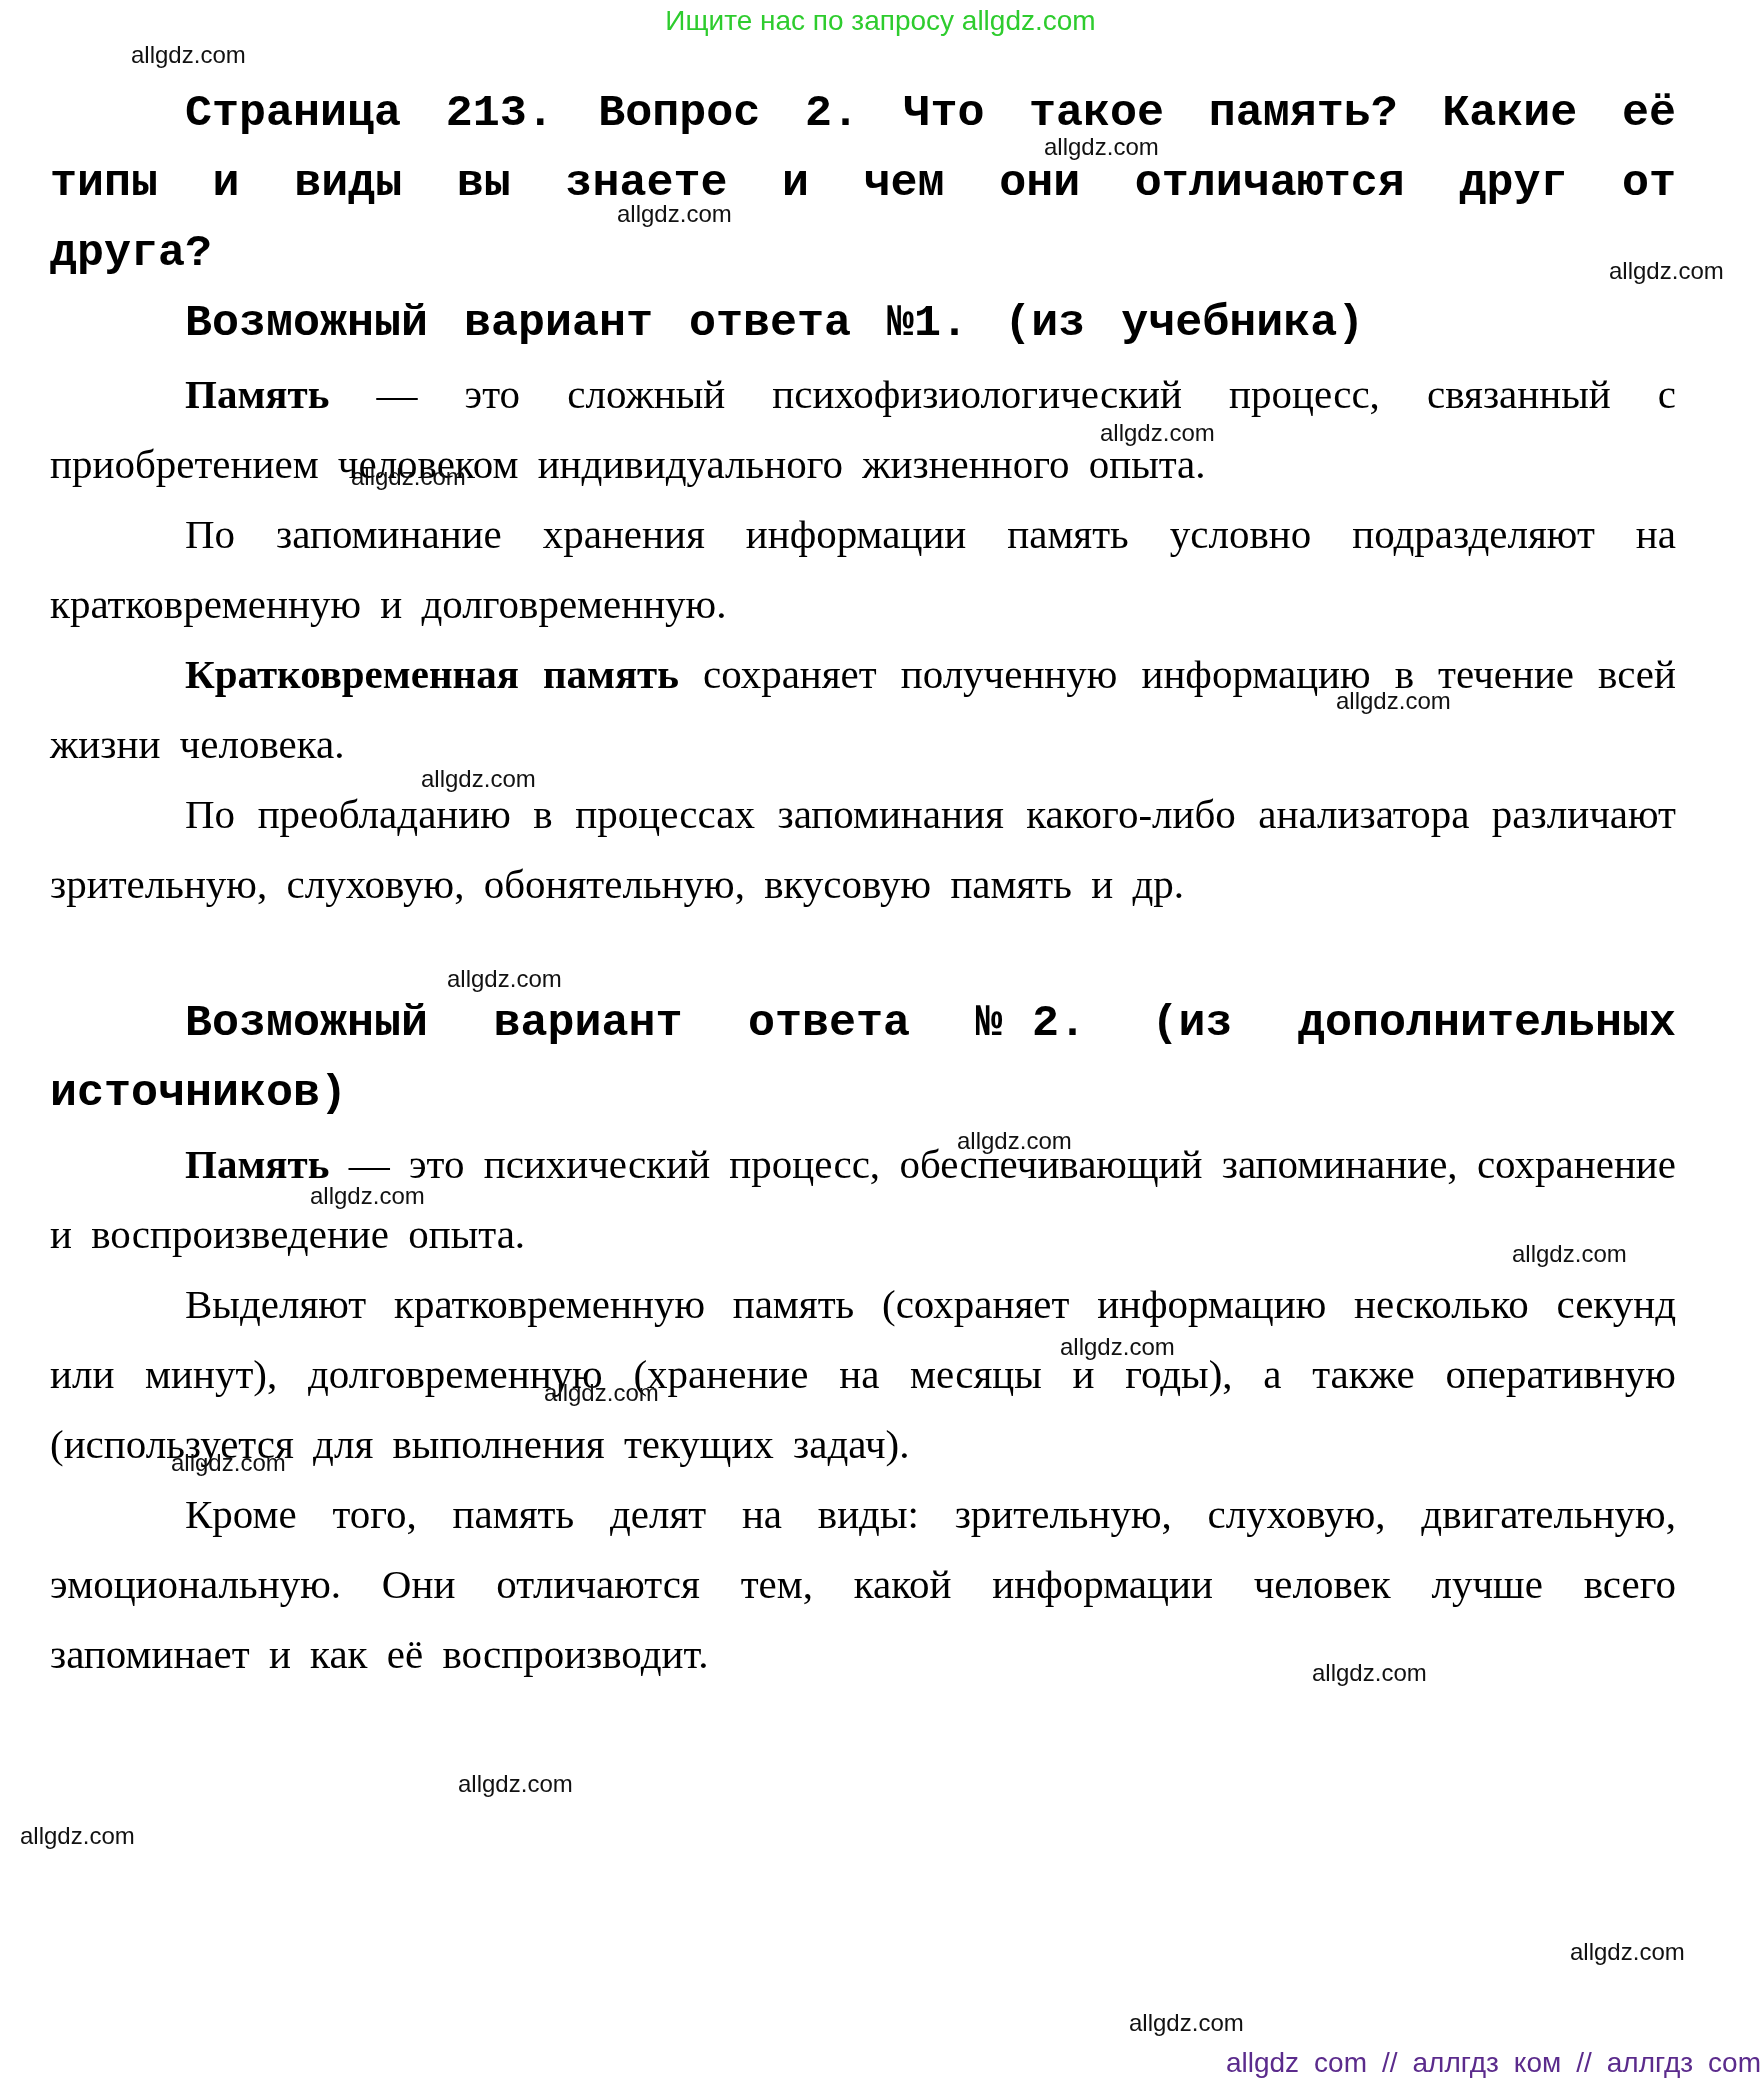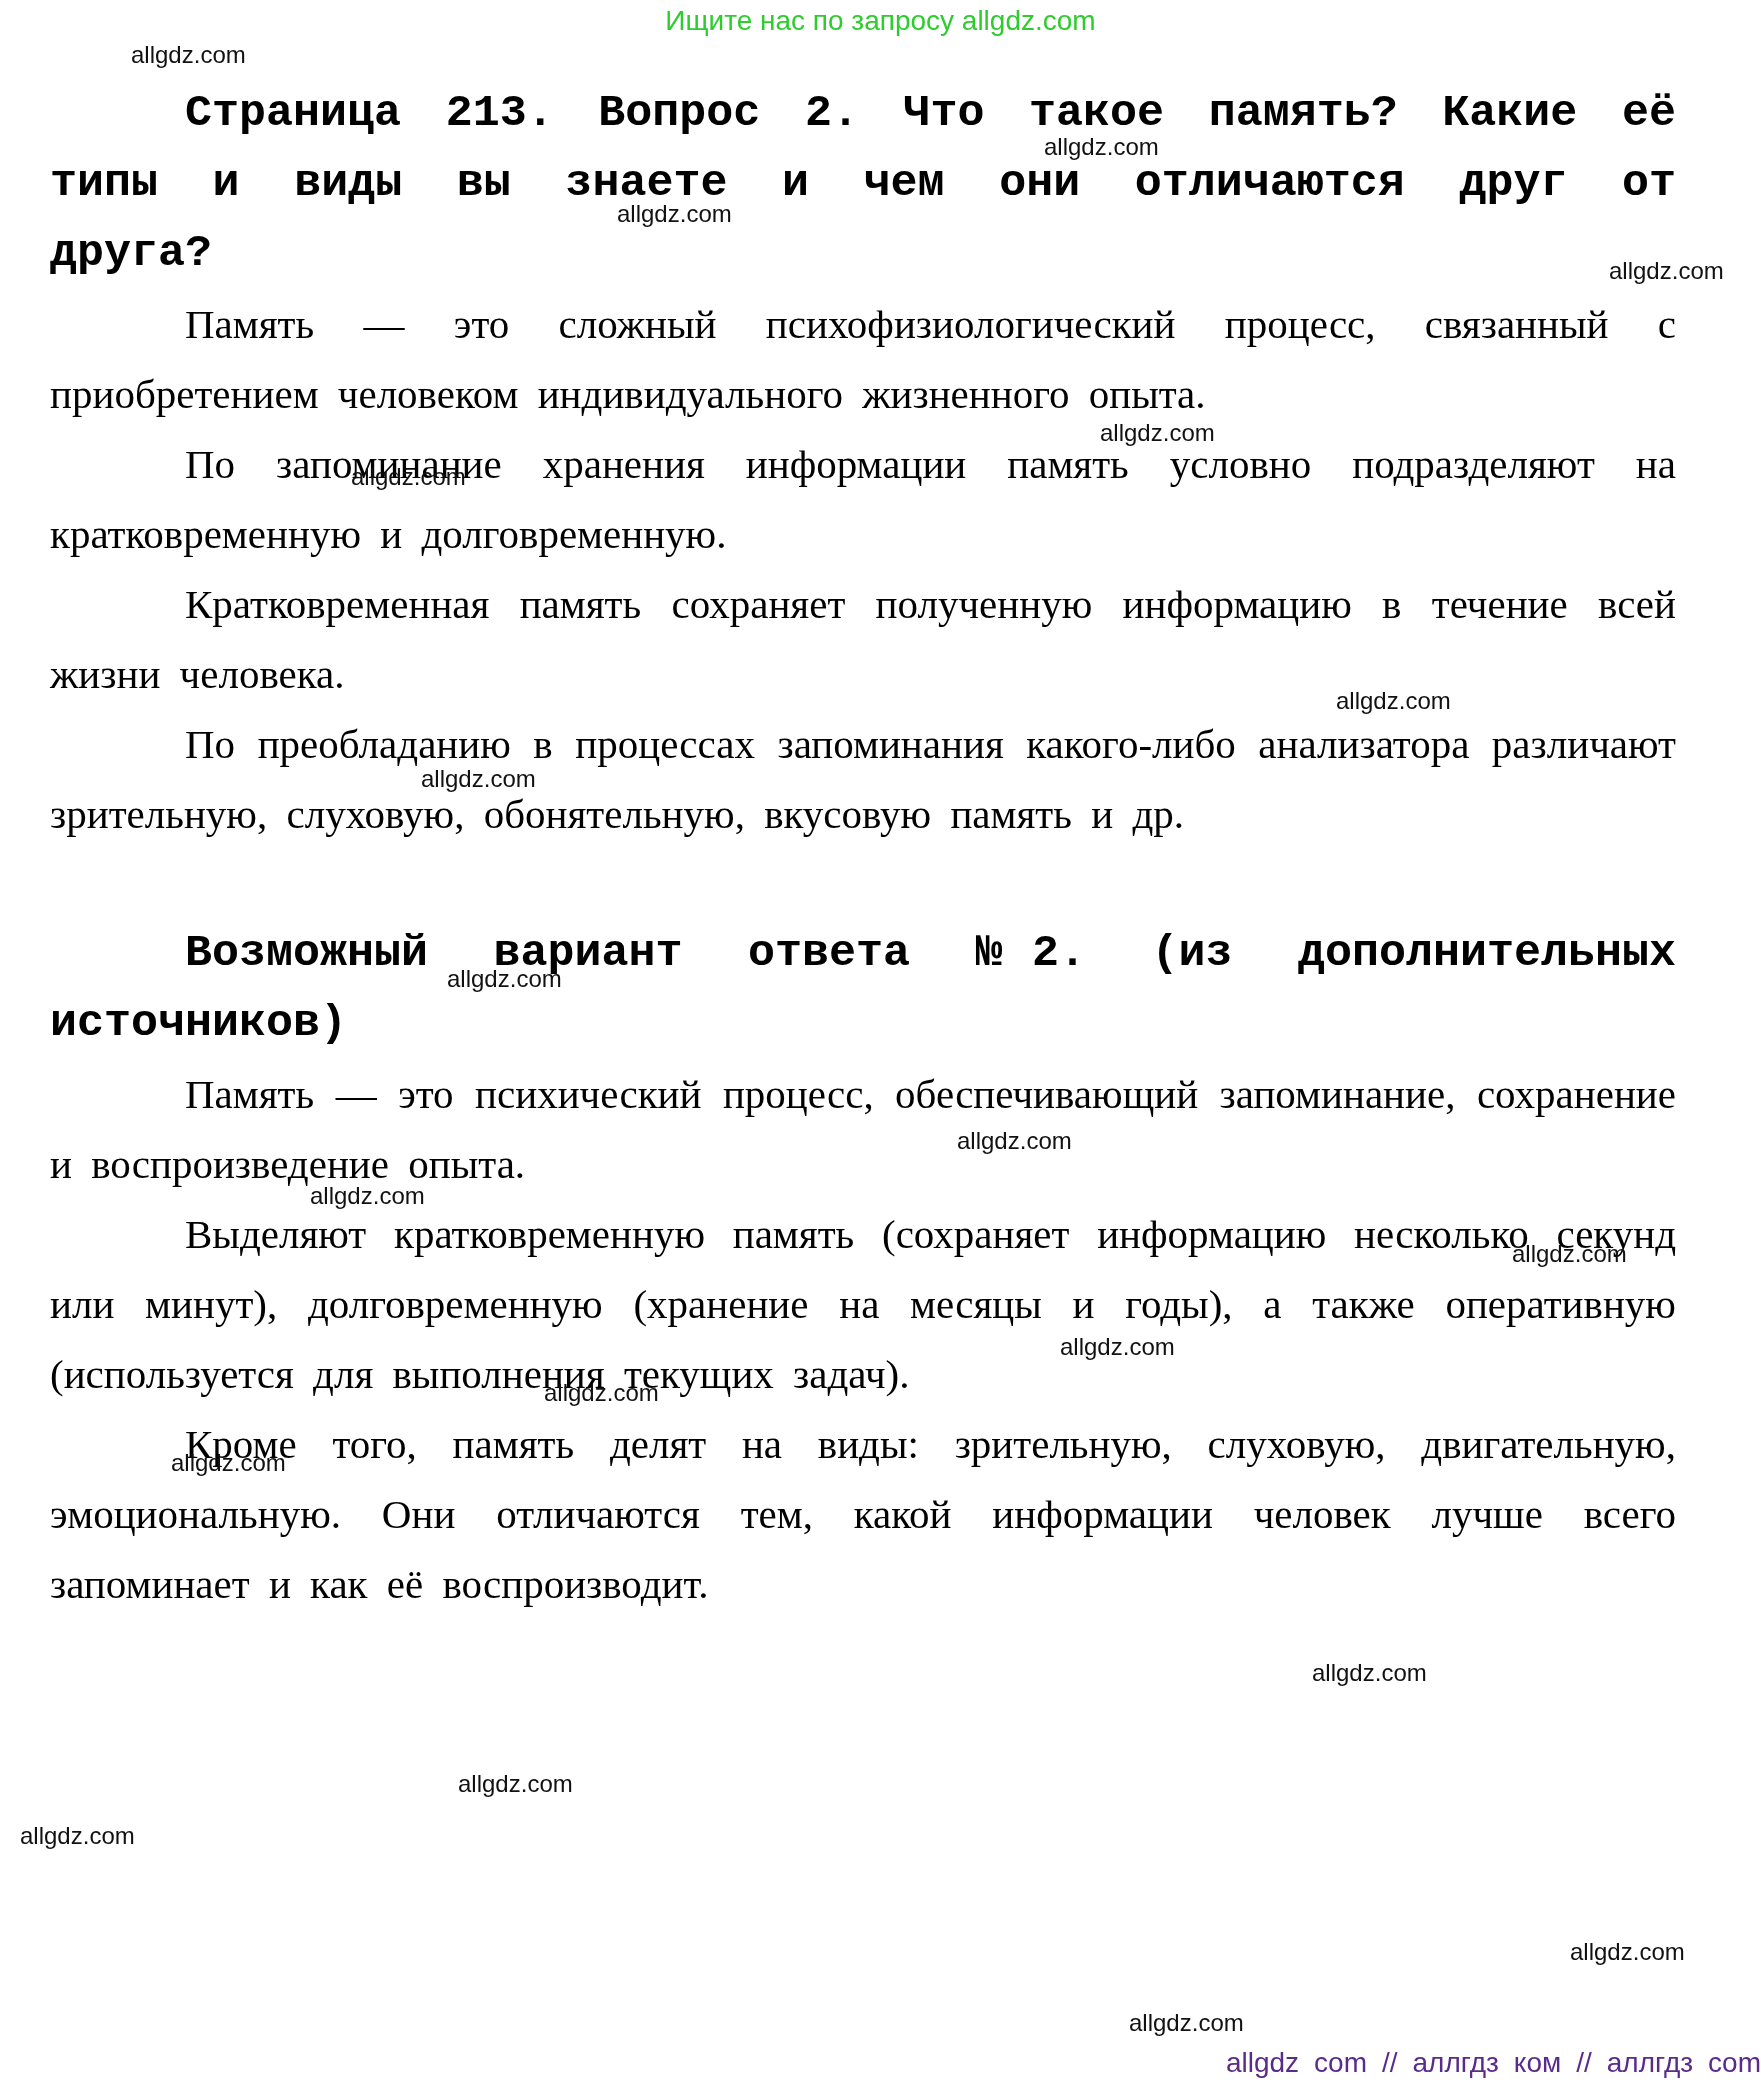--- a/index.html
+++ b/index.html
@@ -35,21 +35,21 @@
     font-size: 41px;
     line-height: 70px;
     word-spacing: 9px;
   }
   .content p.h {
     font-weight: 700;
     font-size: 45px;
     font-family: Liberation Mono, monospace;
   }
   .gap { margin-top: 70px !important; }
-  .lead { font-weight: 400; margin-top: 16px; }
+  .lead { font-weight: 700; margin-top: 16px; }
   .wm {
     position: absolute;
     font-family: "Liberation Sans", "DejaVu Sans", sans-serif;
     font-size: 24px;
     color: #111111;
     white-space: nowrap;
     line-height: 1;
   }
   .footer {
     position: absolute;
@@ -62,20 +62,21 @@
     word-spacing: 7.2px;
   }
 </style>
 </head>
 <body>
 
 <div class="banner" style="color: rgb(46, 204, 46);">Ищите нас по запросу allgdz.com</div>
 
 <div class="content">
   <p class="h">Страница 213. Вопрос 2. Что такое память? Какие её типы и виды вы знаете и чем они отличаются друг от друга?</p>
+  <p class="h">Возможный вариант ответа №1. (из учебника)</p>
 
   <p><span class="lead">Память</span><span> — это сложный психофизиологический процесс, связанный с приобретением человеком индивидуального жизненного опыта.</span></p>
 
   <p><span class="lead"></span><span>По запоминание хранения информации память условно подразделяют на кратковременную и долговременную.</span></p>
 
 
   <p><span class="lead">Кратковременная память</span><span> сохраняет полученную информацию в течение всей жизни человека.</span></p>
 
   <p><span class="lead"></span><span>По преобладанию в процессах запоминания какого-либо анализатора различают зрительную, слуховую, обонятельную, вкусовую память и др.</span></p>
 

